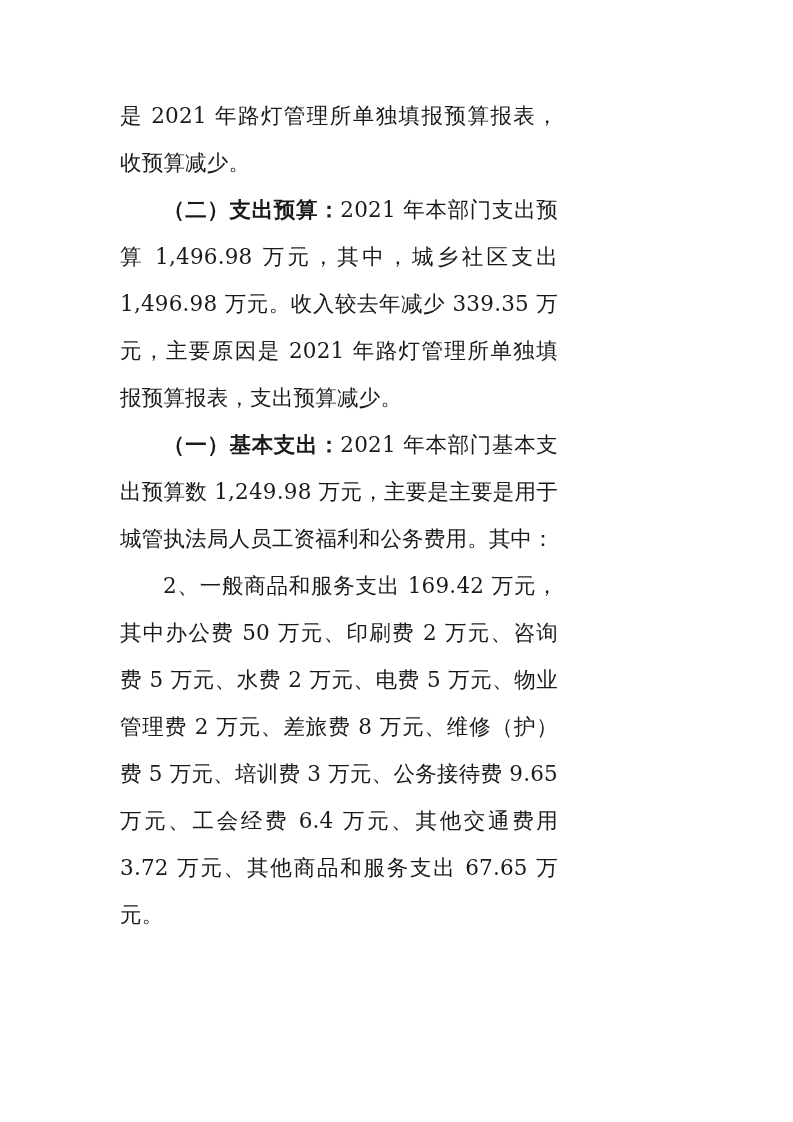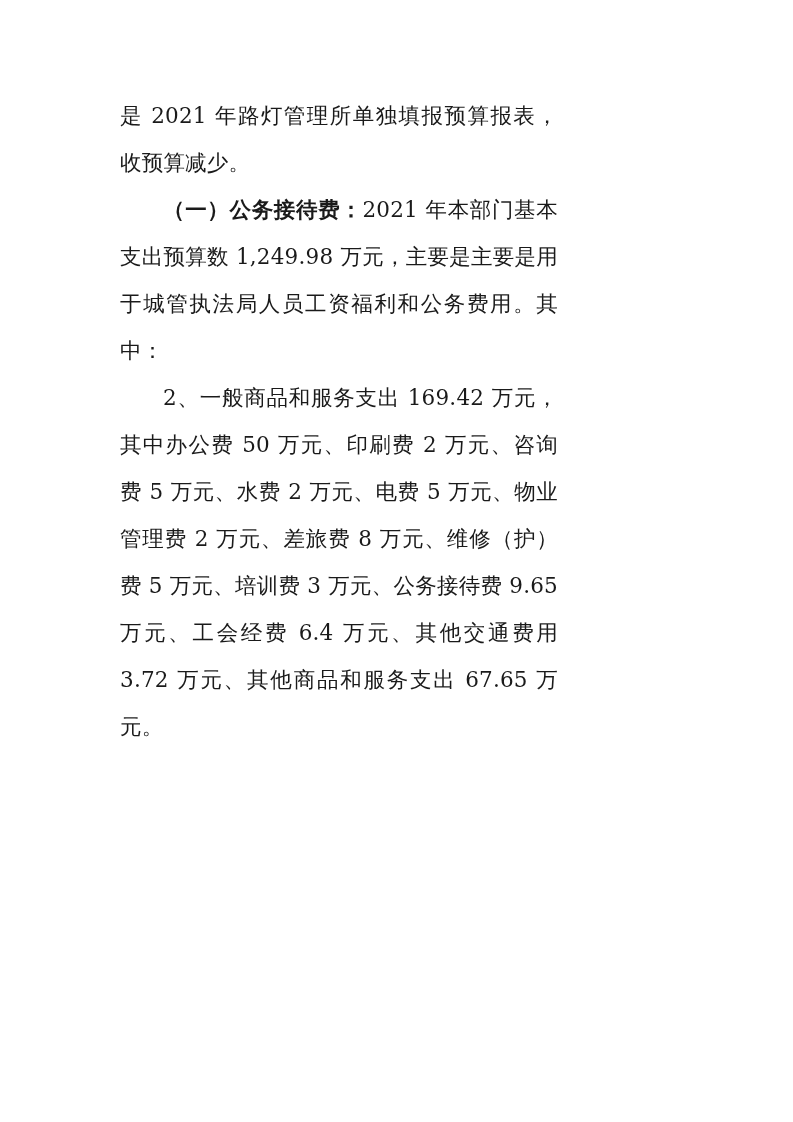--- a/index.html
+++ b/index.html
@@ -50,16 +50,17 @@
   .heading, .bold {
     font-family: "DejaVu Serif", serif;
   }
 </style>
 </head>
 <body>
 
 <div class="page">
   <div class="doc-body" id="doc-body">
       <p class="para no-indent"><span>是 2021 年路灯管理所单独填报预算报表，收预算减少。</span></p>
-      <p class="para"><span class="bold">（一）公务接待费：</span><span>2021 年本部门基本支出预算数 1,249.98 万元，主要是主要是用于城管执法局人员工资福利和公务费用。其中：</span></p>
+      <p class="para"><span class="bold">（二）支出预算：</span><span>2021 年本部门支出预算 1,496.98 万元，其中，城乡社区支出 1,496.98 万元。收入较去年减少 339.35 万元，主要原因是 2021 年路灯管理所单独填报预算报表，支出预算减少。</span></p>
+      <p class="para"><span class="bold">（一）基本支出：</span><span>2021 年本部门基本支出预算数 1,249.98 万元，主要是主要是用于城管执法局人员工资福利和公务费用。其中：</span></p>
       <p class="para"><span>2、一般商品和服务支出 169.42 万元，其中办公费 50 万元、印刷费 2 万元、咨询费 5 万元、水费 2 万元、电费 5 万元、物业管理费 2 万元、差旅费 8 万元、维修（护）费 5 万元、培训费 3 万元、公务接待费 9.65 万元、工会经费 6.4 万元、其他交通费用 3.72 万元、其他商品和服务支出 67.65 万元。</span></p>
     </div>
 </div>
 
 </body></html>

